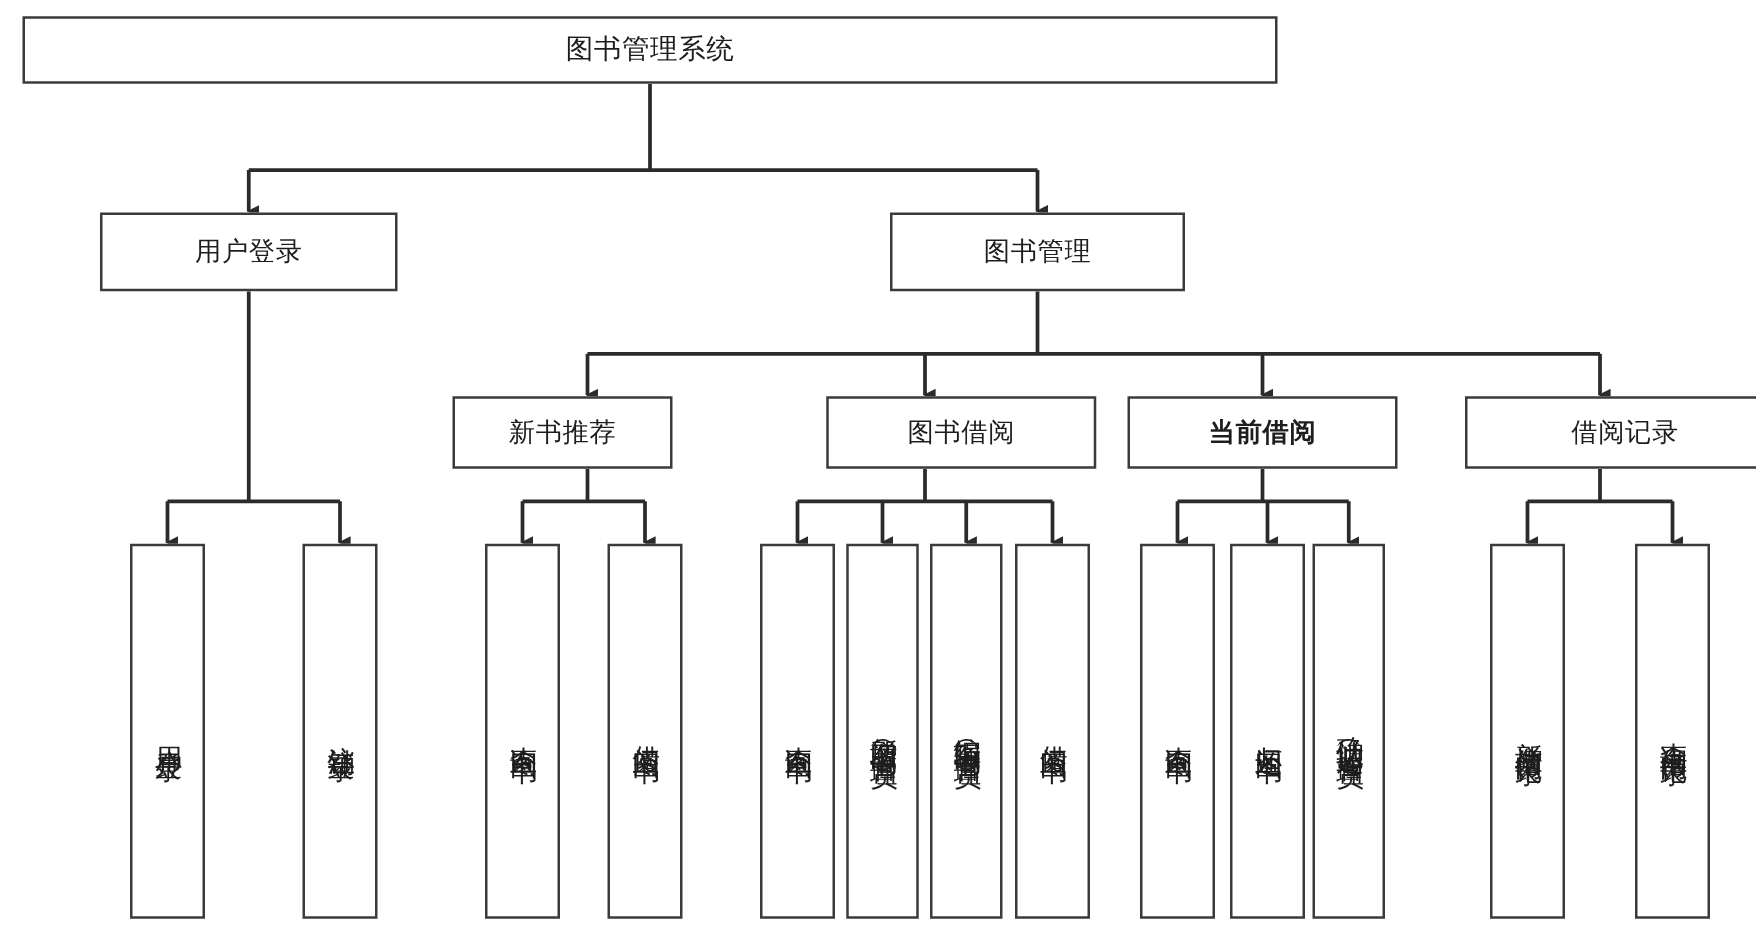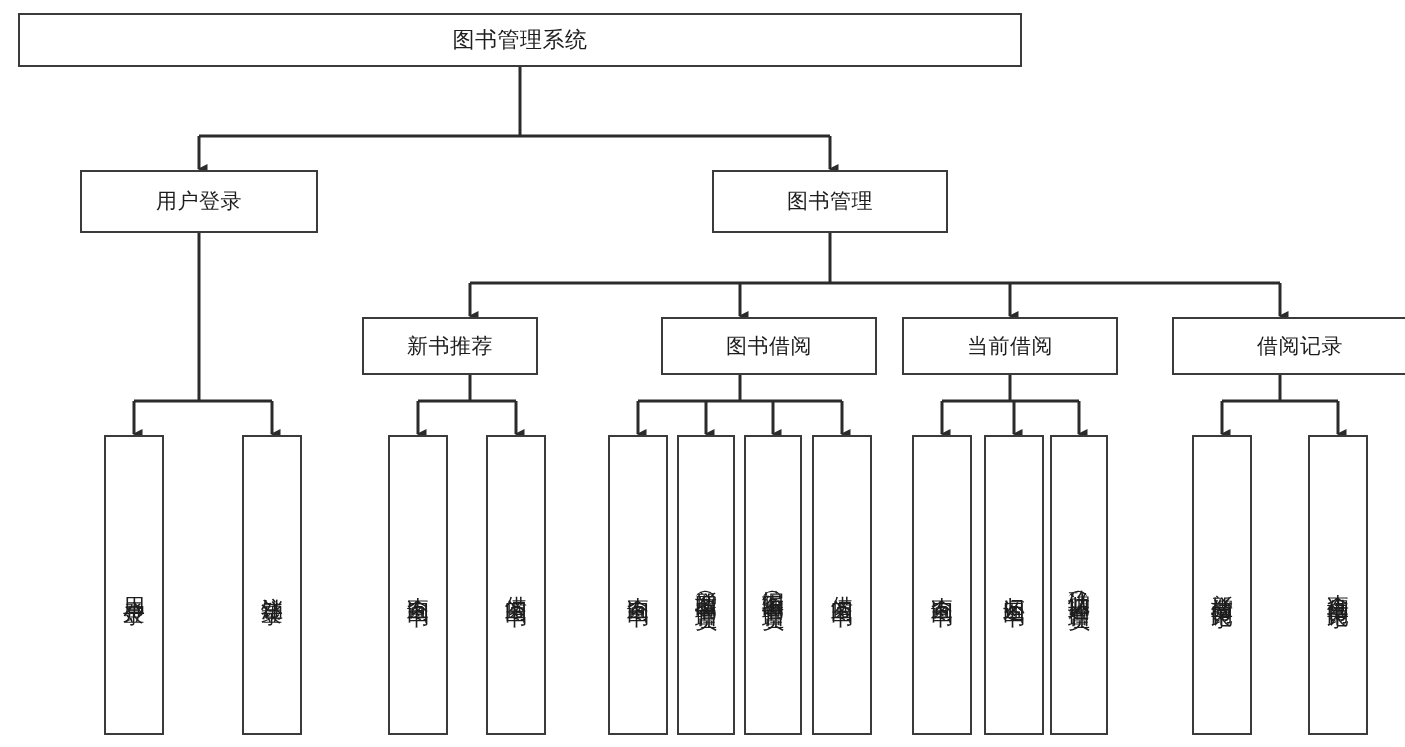--- a/index.html
+++ b/index.html
@@ -132,21 +132,21 @@
       </div>
       <div class="node horiz" style="left: 712px; top: 170px; width: 236px; height: 63px; justify-content: center;">
         <span class="label">图书管理</span>
       </div>
       <div class="node horiz" style="left: 362px; top: 317px; width: 176px; height: 58px;">
         <span class="label">新书推荐</span>
       </div>
       <div class="node horiz" style="left: 632px; top: 317px; width: 216px; height: 58px; margin-left: 29px;">
         <span class="label">图书借阅</span>
       </div>
-      <div class="node horiz" style="left: 902px; top: 317px; width: 216px; height: 58px;">
+      <div class="node horiz" style="left: 902px; top: 317px; width: 216px; height: 58px; font-weight: bold;">
         <span class="label">当前借阅</span>
       </div>
       <div class="node horiz" style="left: 1172px; top: 317px; width: 256px; height: 58px;">
         <span class="label">借阅记录</span>
       </div>
       <div class="node vert" style="left: 104px; top: 435px; width: 60px; height: 300px;">
         <span class="label">用户登录</span>
       </div>
       <div class="node vert" style="left: 242px; top: 435px; width: 60px; height: 300px;">
         <span class="label">注销登录</span>

